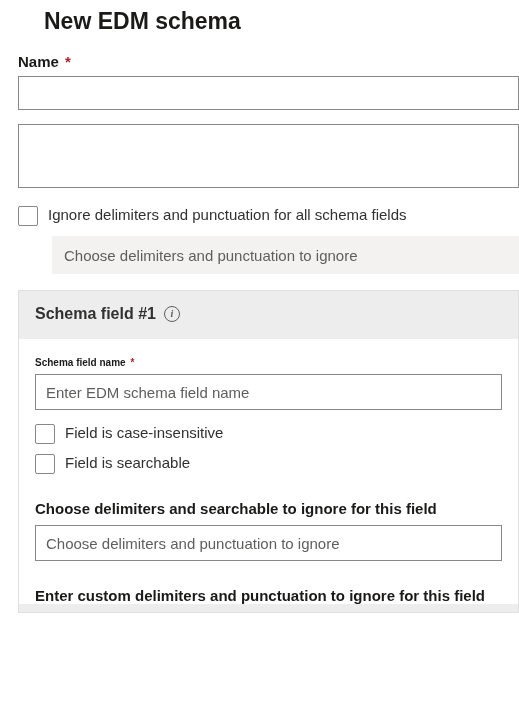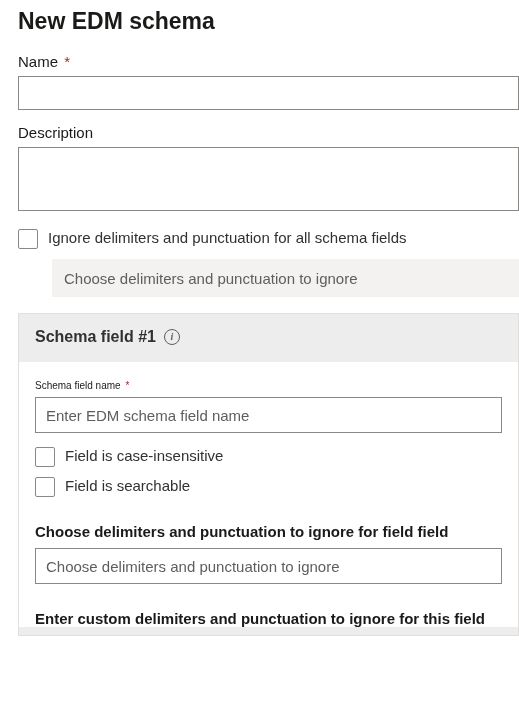--- a/index.html
+++ b/index.html
@@ -10,25 +10,26 @@
       width: 519px;
       height: 725px;
       overflow: hidden;
       padding: 8px 0 0 18px;
     }
     .page-title {
       font-size: 23px;
       font-weight: 700;
       margin-bottom: 18px;
       color: #1b1a19;
+      margin-left: 26px;
     }
     .field-group { margin-bottom: 14px; }
     .label {
       font-size: 15px;
-      font-weight: 400;
+      font-weight: 700;
       margin-bottom: 6px;
       color: #1b1a19;
     }
     .required { color: #a4262c; margin-left: 2px; }
     .text-input {
       width: 100%;
       height: 34px;
       border: 1px solid #8a8886;
       padding: 8px 10px;
       font-size: 14px;
@@ -136,21 +137,20 @@
 
 <div class="field-group">
   <div class="label">
     <span>Name</span>
     <span class="required">*</span>
   </div>
   <input type="text" class="text-input" style="">
 </div>
 
 <div class="field-group">
-  <div class="label">Description</div>
   <textarea class="textarea-input" style=""></textarea>
 </div>
 
 <div class="checkbox-row">
   <div class="checkbox"></div>
   <span class="checkbox-label">Ignore delimiters and punctuation for all schema fields</span>
 </div>
 
 <div class="delim-picker">
   <span>Choose delimiters and punctuation to ignore</span>
@@ -172,18 +172,18 @@
     <div class="checkbox-row">
       <div class="checkbox"></div>
       <span class="checkbox-label">Field is case-insensitive</span>
     </div>
 
     <div class="checkbox-row">
       <div class="checkbox"></div>
       <span class="checkbox-label">Field is searchable</span>
     </div>
 
-    <div class="section-label">Choose delimiters and punctuation to ignore for field field</div>
+    <div class="section-label">Choose delimiters and searchable to ignore for this field</div>
     <input type="text" class="field-delim-input" placeholder="Choose delimiters and punctuation to ignore" style="">
 
     <div class="section-label">Enter custom delimiters and punctuation to ignore for this field</div>
   </div>
 </div>
 
 </body></html>

